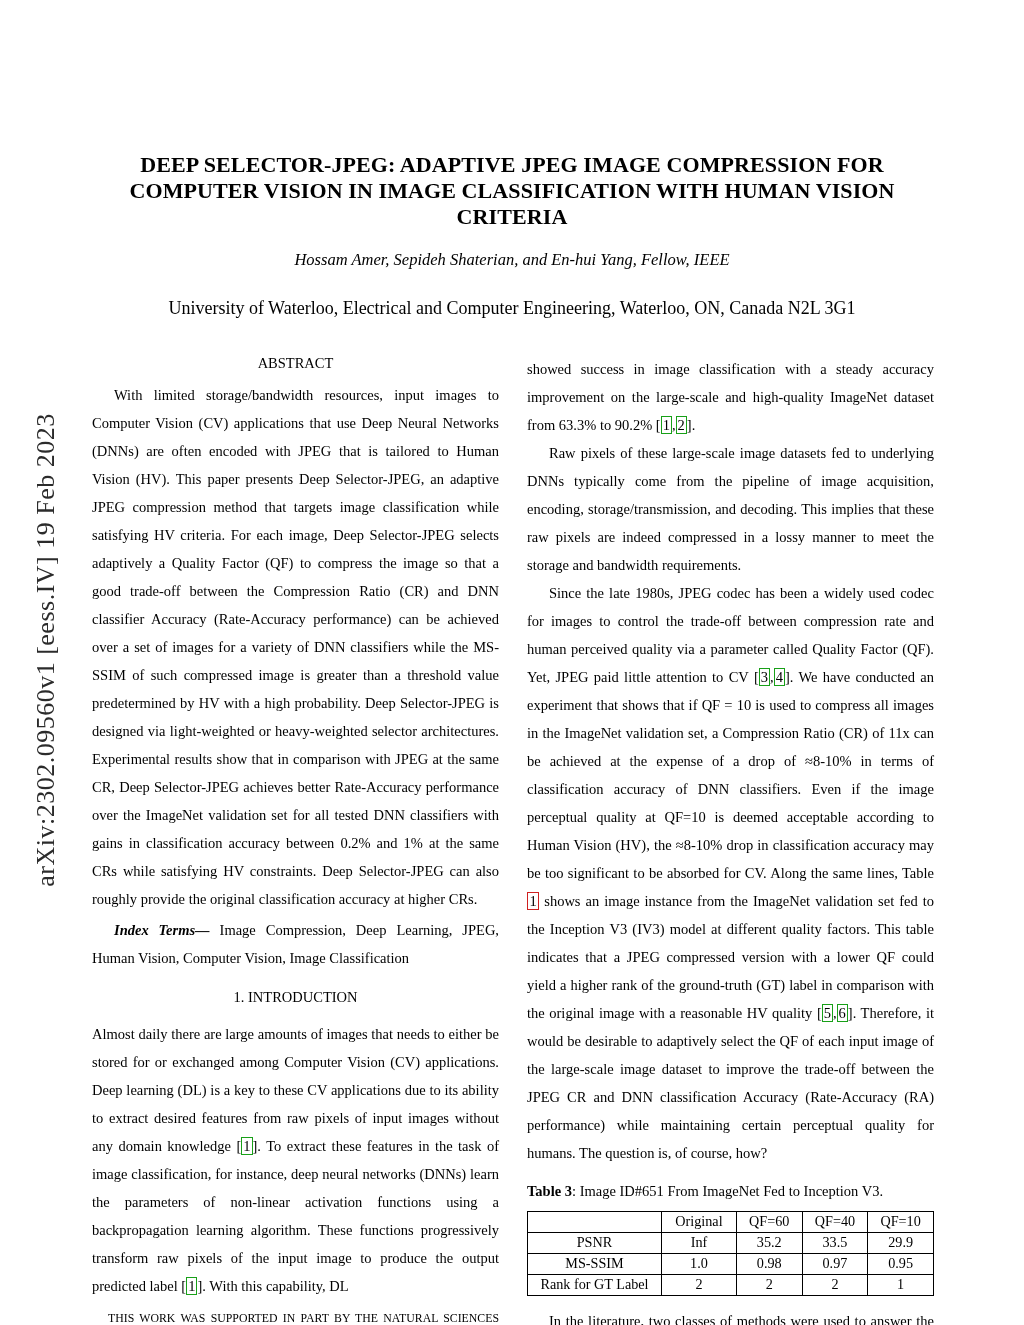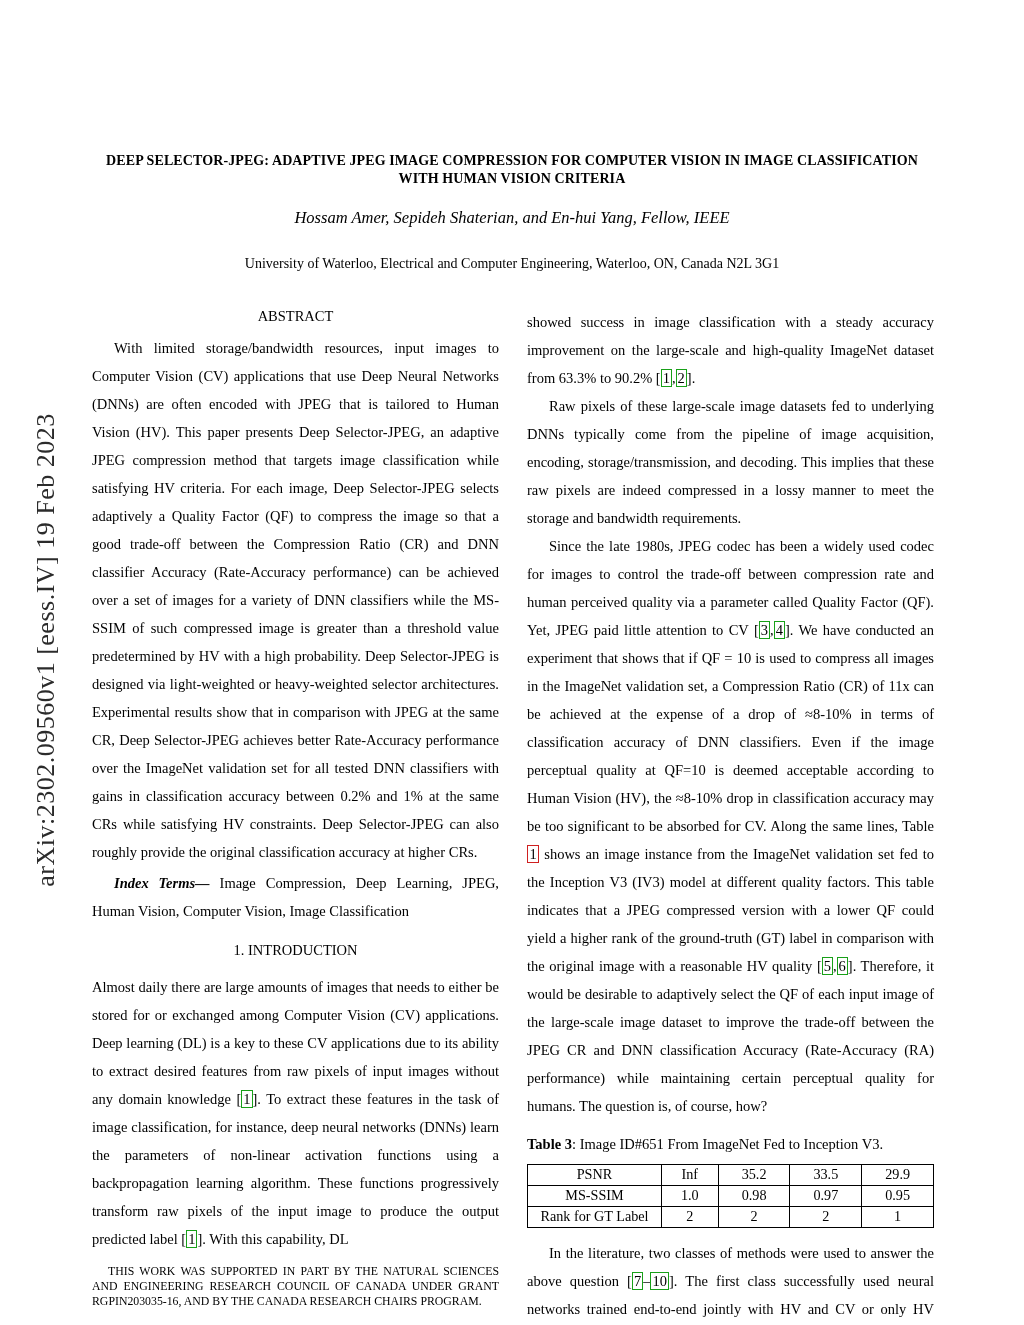--- a/index.html
+++ b/index.html
@@ -24,32 +24,32 @@
     white-space: nowrap;
     font-size: 26px;
     letter-spacing: 0.5px;
     color: #2b2b2b;
   }
 
   
   .header { padding-top: 152px; text-align: center; }
   .title {
     width: 850px; margin: 0 auto;
-    font-size: 14px; font-weight: bold;
-    line-height: 18px;
+    font-size: 22px; font-weight: bold;
+    line-height: 26px;
     letter-spacing: 0.1px;
   }
   .authors {
     margin-top: 20px;
     font-size: 16.5px;
     font-style: italic;
   }
   .affiliation {
     margin-top: 28px;
-    font-size: 14px;
+    font-size: 18px;
   }
 
   
   .columns {
     display: flex;
     gap: 28px;
     padding: 0 90px 0 92px;
     margin-top: 36px;
   }
   .col { width: 407px; }
@@ -145,20 +145,27 @@
     <div class="col">
       <p class="body-text">showed success in image classification with a steady accuracy improvement on the large-scale and high-quality ImageNet dataset from 63.3% to 90.2% [<span class="cite">1</span>,<span class="cite">2</span>].</p>
       <p class="body-text indent">Raw pixels of these large-scale image datasets fed to underlying DNNs typically come from the pipeline of image acquisition, encoding, storage/transmission, and decoding. This implies that these raw pixels are indeed compressed in a lossy manner to meet the storage and bandwidth requirements.</p>
       <p class="body-text indent">Since the late 1980s, JPEG codec has been a widely used codec for images to control the trade-off between compression rate and human perceived quality via a parameter called Quality Factor (QF). Yet, JPEG paid little attention to CV [<span class="cite">3</span>,<span class="cite">4</span>]. We have conducted an experiment that shows that if QF = 10 is used to compress all images in the ImageNet validation set, a Compression Ratio (CR) of 11x can be achieved at the expense of a drop of ≈8-10% in terms of classification accuracy of DNN classifiers. Even if the image perceptual quality at QF=10 is deemed acceptable according to Human Vision (HV), the ≈8-10% drop in classification accuracy may be too significant to be absorbed for CV. Along the same lines, Table <span class="tref">1</span> shows an image instance from the ImageNet validation set fed to the Inception V3 (IV3) model at different quality factors. This table indicates that a JPEG compressed version with a lower QF could yield a higher rank of the ground-truth (GT) label in comparison with the original image with a reasonable HV quality [<span class="cite">5</span>,<span class="cite">6</span>]. Therefore, it would be desirable to adaptively select the QF of each input image of the large-scale image dataset to improve the trade-off between the JPEG CR and DNN classification Accuracy (Rate-Accuracy (RA) performance) while maintaining certain perceptual quality for humans. The question is, of course, how?</p>
 
       <div class="table-block">
         <div class="table-caption"><span class="caption-label">Table 3</span><span>: Image ID#651 From ImageNet Fed to Inception V3.</span></div>
         <table class="dtable">
           <tbody>
             <tr>
+              <td class="rowlabel"></td>
+              <td>Original</td>
+              <td>QF=60</td>
+              <td>QF=40</td>
+              <td>QF=10</td>
+            </tr>
+            <tr>
               <td class="rowlabel">PSNR</td>
               <td>Inf</td>
               <td>35.2</td>
               <td>33.5</td>
               <td>29.9</td>
             </tr>
             <tr>
               <td class="rowlabel">MS-SSIM</td>
               <td>1.0</td>
               <td>0.98</td>

